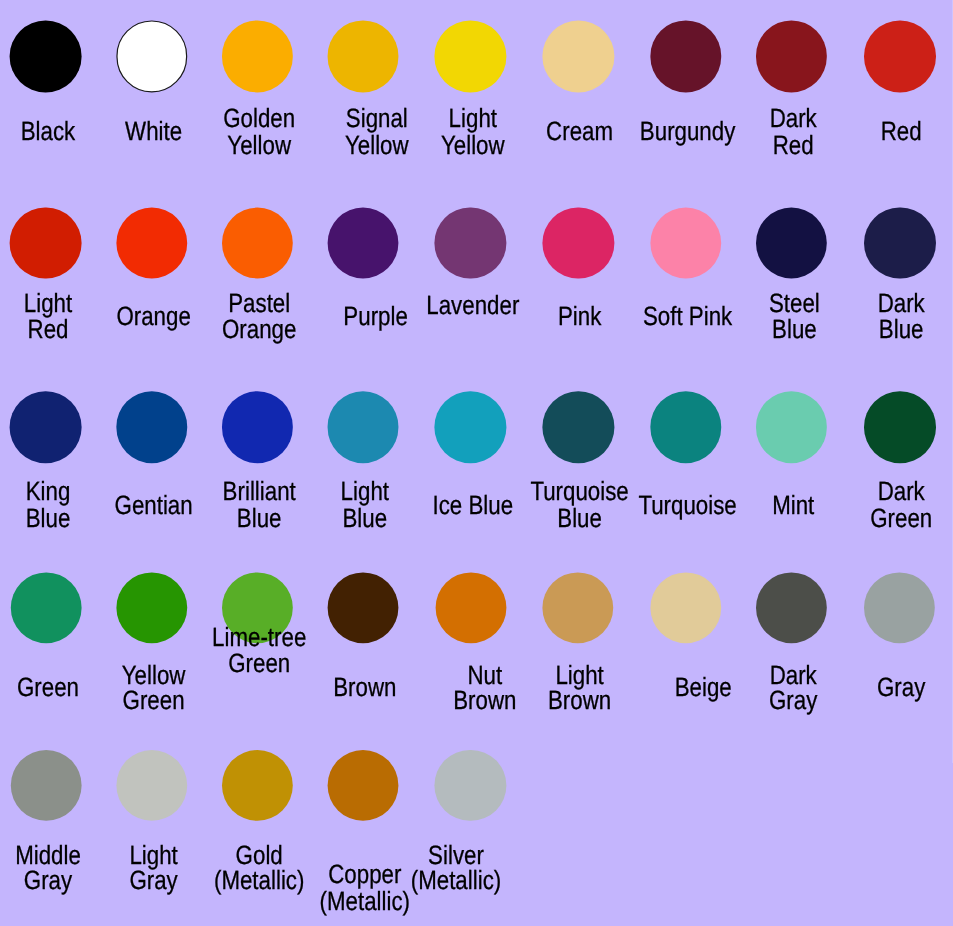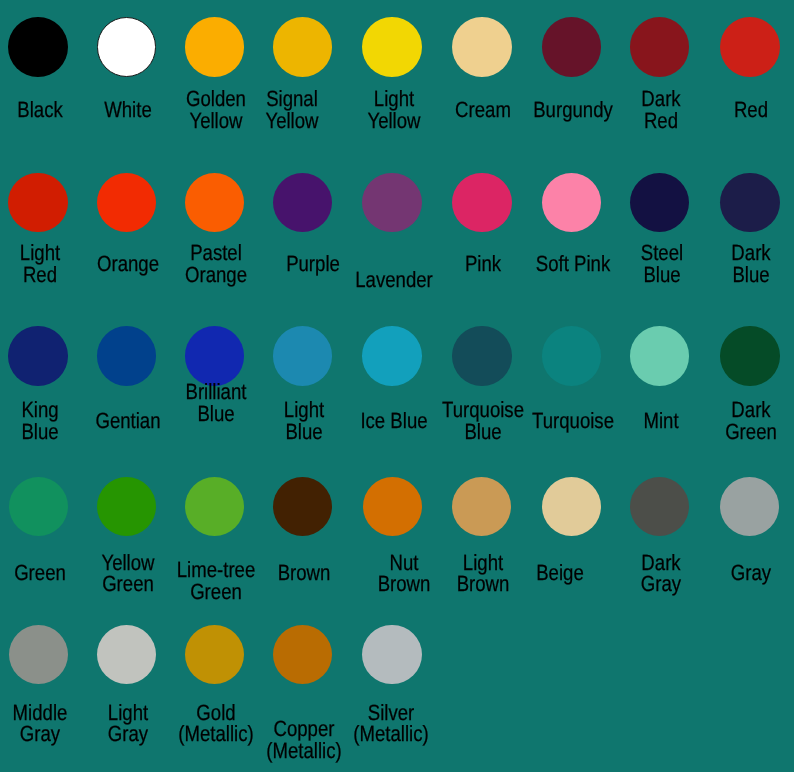--- a/index.html
+++ b/index.html
@@ -1,20 +1,20 @@
 <!DOCTYPE html>
 <html><head>
 <meta charset="utf-8">
 <title>Colour Chart</title>
 <style>
   html,body{margin:0;padding:0;background:#ffffff;}
   body{width:794px;height:772px;overflow:hidden;
        font-family:"Liberation Sans",sans-serif;
        text-rendering:geometricPrecision;}
-  #chart{position:relative;width:794px;height:772px;background:#0f766e;overflow:hidden;}
+  #chart{position:relative;width:794px;height:772px;background:#c4b5fd;overflow:hidden;}
   .swatch{position:static;}
   .dot{position:absolute;border-radius:50%;}
   .dot.outline{box-sizing:border-box;border:1.2px solid #1a1a1a;}
   .label{position:absolute;width:120px;text-align:center;color:#000000;
          font-size:22px;line-height:21.5px;white-space:nowrap;}
   .lline{transform:scaleX(0.845);filter:opacity(1);
          -webkit-text-stroke:0.25px #000000;}
   .swatch-row{position:static;}
 </style>
 </head>
@@ -36,21 +36,21 @@
   </div>
   <div class="swatch">
     <div class="dot" style="left: 184.5px; top: 17.1px; width: 59.8px; height: 59.8px; background-color: rgb(251, 173, 0);"></div>
     <div class="label" style="left:155.7px;top:88.0px">
           <div class="lline">Golden</div>
           <div class="lline">Yellow</div>
         </div>
   </div>
   <div class="swatch">
     <div class="dot" style="left: 272.7px; top: 17.1px; width: 59.8px; height: 59.8px; background-color: rgb(237, 181, 0);"></div>
-    <div class="label" style="left:232px;top:88.0px">
+    <div class="label" style="left:254px;top:88.0px">
           <div class="lline">Signal</div>
           <div class="lline">Yellow</div>
         </div>
   </div>
   <div class="swatch">
     <div class="dot" style="left: 362.3px; top: 17.1px; width: 59.8px; height: 59.8px; background-color: rgb(242, 215, 3);"></div>
     <div class="label" style="left:333.5px;top:88.0px">
           <div class="lline">Light</div>
           <div class="lline">Yellow</div>
         </div>
@@ -103,21 +103,21 @@
         </div>
   </div>
   <div class="swatch">
     <div class="dot" style="left: 272.8px; top: 172.8px; width: 59.7px; height: 59.7px; background-color: rgb(71, 19, 108);"></div>
     <div class="label" style="left:253px;top:252.8px">
           <div class="lline">Purple</div>
         </div>
   </div>
   <div class="swatch">
     <div class="dot" style="left: 362.3px; top: 172.8px; width: 59.7px; height: 59.7px; background-color: rgb(116, 54, 114);"></div>
-    <div class="label" style="left:333.5px;top:269px">
+    <div class="label" style="left:333.5px;top:244px">
           <div class="lline">Lavender</div>
         </div>
   </div>
   <div class="swatch">
     <div class="dot" style="left: 451.9px; top: 172.8px; width: 59.7px; height: 59.7px; background-color: rgb(220, 37, 100);"></div>
     <div class="label" style="left:423.1px;top:252.8px">
           <div class="lline">Pink</div>
         </div>
   </div>
   <div class="swatch">
@@ -150,21 +150,21 @@
         </div>
   </div>
   <div class="swatch">
     <div class="dot" style="left: 96.7px; top: 326.1px; width: 59.7px; height: 59.7px; background-color: rgb(1, 65, 140);"></div>
     <div class="label" style="left:67.8px;top:410.1px">
           <div class="lline">Gentian</div>
         </div>
   </div>
   <div class="swatch">
     <div class="dot" style="left: 184.6px; top: 326.1px; width: 59.7px; height: 59.7px; background-color: rgb(17, 40, 176);"></div>
-    <div class="label" style="left:155.7px;top:381px">
+    <div class="label" style="left:155.7px;top:399px">
           <div class="lline">Brilliant</div>
           <div class="lline">Blue</div>
         </div>
   </div>
   <div class="swatch">
     <div class="dot" style="left: 272.8px; top: 326.1px; width: 59.7px; height: 59.7px; background-color: rgb(28, 137, 176);"></div>
     <div class="label" style="left:243.9px;top:399.3px">
           <div class="lline">Light</div>
           <div class="lline">Blue</div>
         </div>
@@ -211,21 +211,21 @@
   </div>
   <div class="swatch">
     <div class="dot" style="left: 96.9px; top: 476.7px; width: 59.2px; height: 59.2px; background-color: rgb(38, 149, 1);"></div>
     <div class="label" style="left:67.8px;top:551.5px">
           <div class="lline">Yellow</div>
           <div class="lline">Green</div>
         </div>
   </div>
   <div class="swatch">
     <div class="dot" style="left: 184.8px; top: 476.7px; width: 59.2px; height: 59.2px; background-color: rgb(88, 174, 39);"></div>
-    <div class="label" style="left:155.7px;top:559px">
+    <div class="label" style="left:155.7px;top:520px">
           <div class="lline">Lime-tree</div>
           <div class="lline">Green</div>
         </div>
   </div>
   <div class="swatch">
     <div class="dot" style="left: 273px; top: 476.7px; width: 59.2px; height: 59.2px; background-color: rgb(66, 33, 2);"></div>
     <div class="label" style="left:243.9px;top:562.2px">
           <div class="lline">Brown</div>
         </div>
   </div>
@@ -238,21 +238,21 @@
   </div>
   <div class="swatch">
     <div class="dot" style="left: 452.2px; top: 476.7px; width: 59.2px; height: 59.2px; background-color: rgb(202, 154, 85);"></div>
     <div class="label" style="left:423.1px;top:551.5px">
           <div class="lline">Light</div>
           <div class="lline">Brown</div>
         </div>
   </div>
   <div class="swatch">
     <div class="dot" style="left: 542px; top: 476.7px; width: 59.2px; height: 59.2px; background-color: rgb(225, 203, 153);"></div>
-    <div class="label" style="left:500px;top:562.2px">
+    <div class="label" style="left:526px;top:562.2px">
           <div class="lline">Beige</div>
         </div>
   </div>
   <div class="swatch">
     <div class="dot" style="left: 629.9px; top: 476.7px; width: 59.2px; height: 59.2px; background-color: rgb(76, 78, 73);"></div>
     <div class="label" style="left:600.8px;top:551.5px">
           <div class="lline">Dark</div>
           <div class="lline">Gray</div>
         </div>
   </div>
@@ -287,19 +287,19 @@
   </div>
   <div class="swatch">
     <div class="dot" style="left: 272.9px; top: 624.8px; width: 59.5px; height: 59.5px; background-color: rgb(185, 108, 2);"></div>
     <div class="label" style="left:243.9px;top:718px">
           <div class="lline">Copper</div>
           <div class="lline">(Metallic)</div>
         </div>
   </div>
   <div class="swatch">
     <div class="dot" style="left: 362.4px; top: 624.8px; width: 59.5px; height: 59.5px; background-color: rgb(180, 187, 190);"></div>
-    <div class="label" style="left:331px;top:701.7px">
+    <div class="label" style="left:320px;top:701.7px">
           <div class="lline">Silver</div>
           <div class="lline">(Metallic)</div>
         </div>
   </div>
 </div>
 </div>
 
 </body></html>

